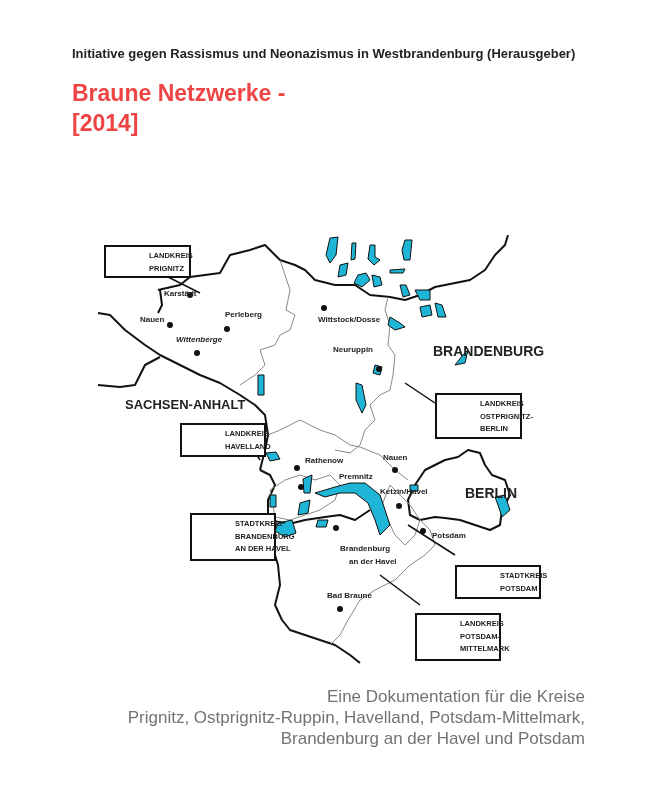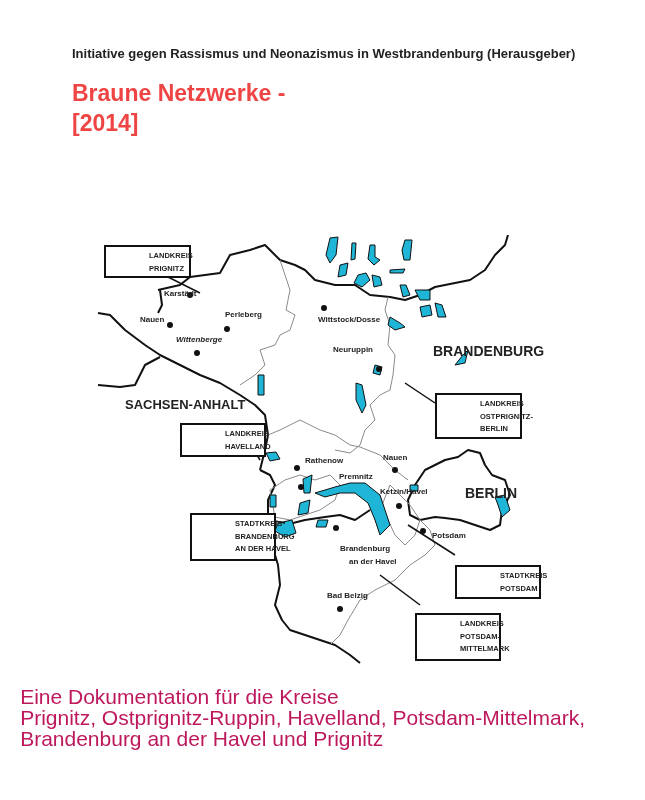--- a/index.html
+++ b/index.html
@@ -9,21 +9,21 @@
   .title { position:absolute; left:72px; top:78px; font-size:23px; font-weight:bold; line-height:30px; color:#ef4444; }
   .title div { white-space:nowrap; }
   .map { position:absolute; left:90px; top:235px; width:500px; height:440px; }
   .map svg { position:absolute; left:0; top:0; }
   .lbl { position:absolute; font-size:8px; font-weight:bold; color:#222; white-space:nowrap; }
   .region { position:absolute; font-weight:bold; color:#222; white-space:nowrap; }
   .box { position:absolute; border:2px solid #111; background:#fff; font-size:7.5px; font-weight:bold;
          line-height:12.5px; padding:3px 0 0 6px; box-sizing:border-box; color:#222; }
   .box div { white-space:nowrap;padding-left:37px; }
   .dot { position:absolute; width:6px; height:6px; border-radius:50%; background:#111; }
-  .subtitle { position:absolute; right:60px; top:686px; text-align:left; font-size:21px; line-height:21px; color:#be185d; }
+  .subtitle { position:absolute; right:60px; top:686px; text-align:right; font-size:17px; line-height:21px; color:#737373; }
   .subtitle div { white-space:nowrap; }
 </style>
 </head>
 <body>
 
 <div class="publisher">Initiative gegen Rassismus und Neonazismus in Westbrandenburg (Herausgeber)</div>
 
 <div class="title">
   <div>Braune Netzwerke -</div>
   <div>[2014]</div>
@@ -153,20 +153,20 @@
   <div class="dot" style="left:302px;top:232px;"></div>
   <div class="lbl" style="left:293px;top:218px;">Nauen</div>
   <div class="dot" style="left:306px;top:268px;"></div>
   <div class="lbl" style="left:290px;top:252px;">Ketzin/Havel</div>
   <div class="dot" style="left:330px;top:293px;"></div>
   <div class="lbl" style="left:342px;top:296px;">Potsdam</div>
   <div class="dot" style="left:243px;top:290px;"></div>
   <div class="lbl" style="left:250px;top:309px;">Brandenburg</div>
   <div class="lbl" style="left:259px;top:322px;">an der Havel</div>
   <div class="dot" style="left:247px;top:371px;"></div>
-  <div class="lbl" style="left:237px;top:356px;">Bad Belzig</div>
+  <div class="lbl" style="left:237px;top:356px;">Bad Braune</div>
 </div>
 
 <div class="subtitle">
   <div>Eine Dokumentation für die Kreise</div>
   <div>Prignitz, Ostprignitz-Ruppin, Havelland, Potsdam-Mittelmark,</div>
-  <div>Brandenburg an der Havel und Prignitz</div>
+  <div>Brandenburg an der Havel und Potsdam</div>
 </div>
 
 </body></html>

